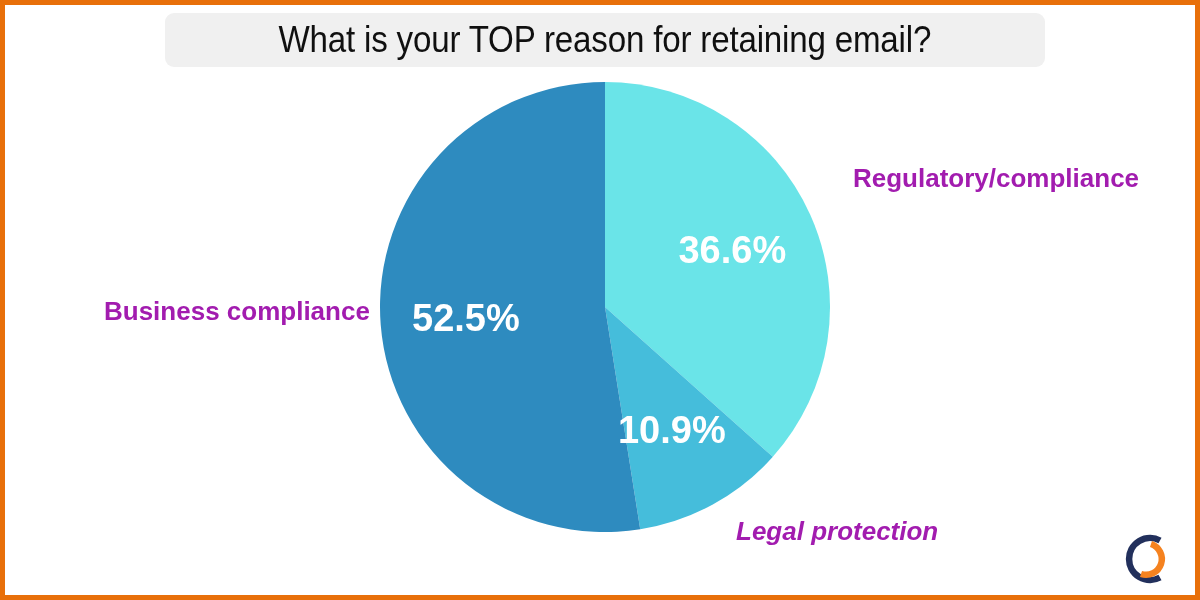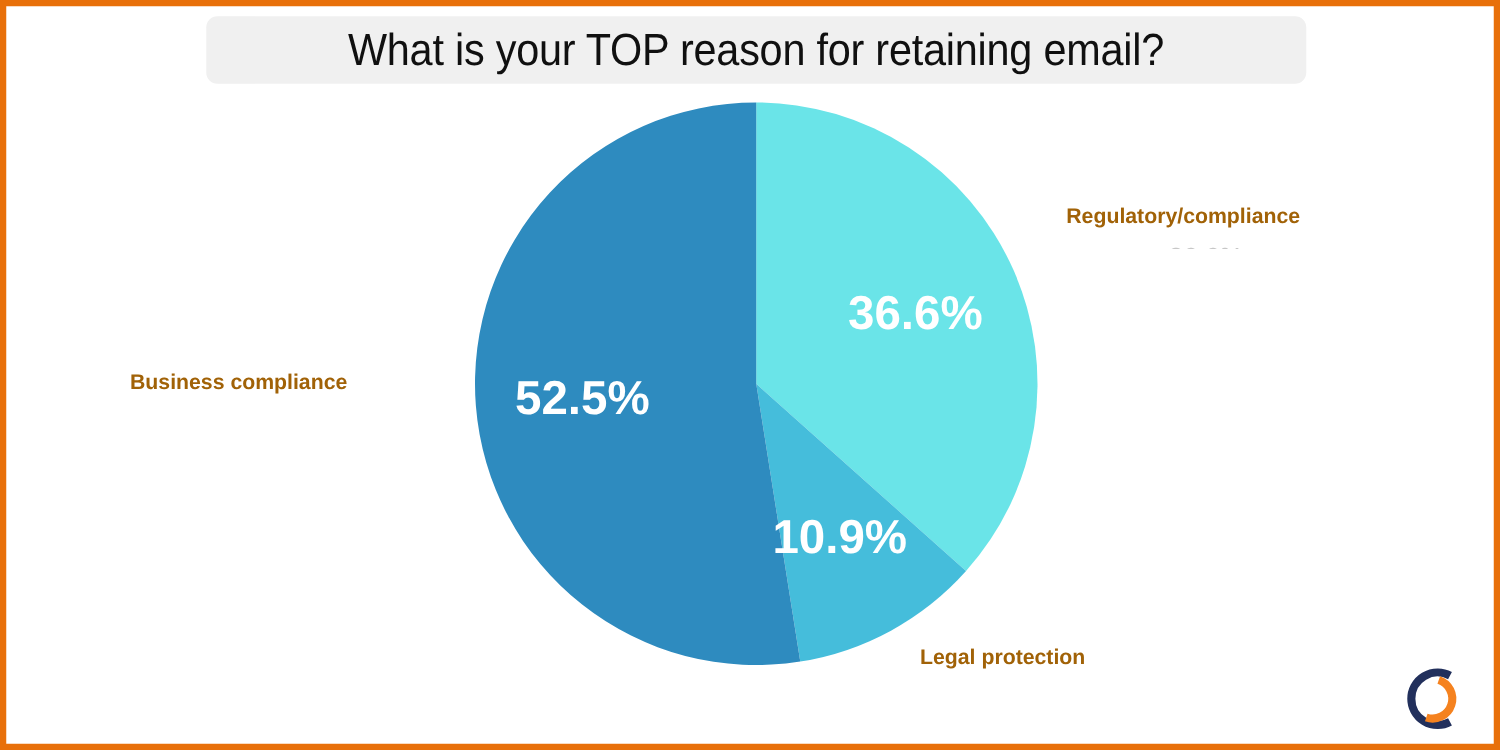--- a/index.html
+++ b/index.html
@@ -56,22 +56,22 @@
     font-weight: bold;
     font-size: 38px;
     fill: #ffffff;
   }
 
   
   .cat-label {
     position: absolute;
     font-family: "Liberation Sans", sans-serif;
     font-weight: bold;
-    font-size: 17px;
-    color: #a16207;
+    font-size: 26px;
+    color: #a21caf;
     white-space: nowrap;
     line-height: 1.18;
   }
   #label-business {
     left: 99px;
     top: 291px;
   }
   #label-regulatory {
     left: 848px;
     top: 158px;
@@ -86,20 +86,21 @@
     font-size: 21px;
     color: #0d0d0d;
     white-space: nowrap;
     height: 4px;
     overflow: hidden;
     opacity: 0.30;
   }
   #label-legal {
     left: 731px;
     top: 511px;
+    font-style: italic;
   }
 
   
   #logo {
     position: absolute;
     left: 1115px;
     top: 525px;
     width: 58px;
     height: 58px;
   }

